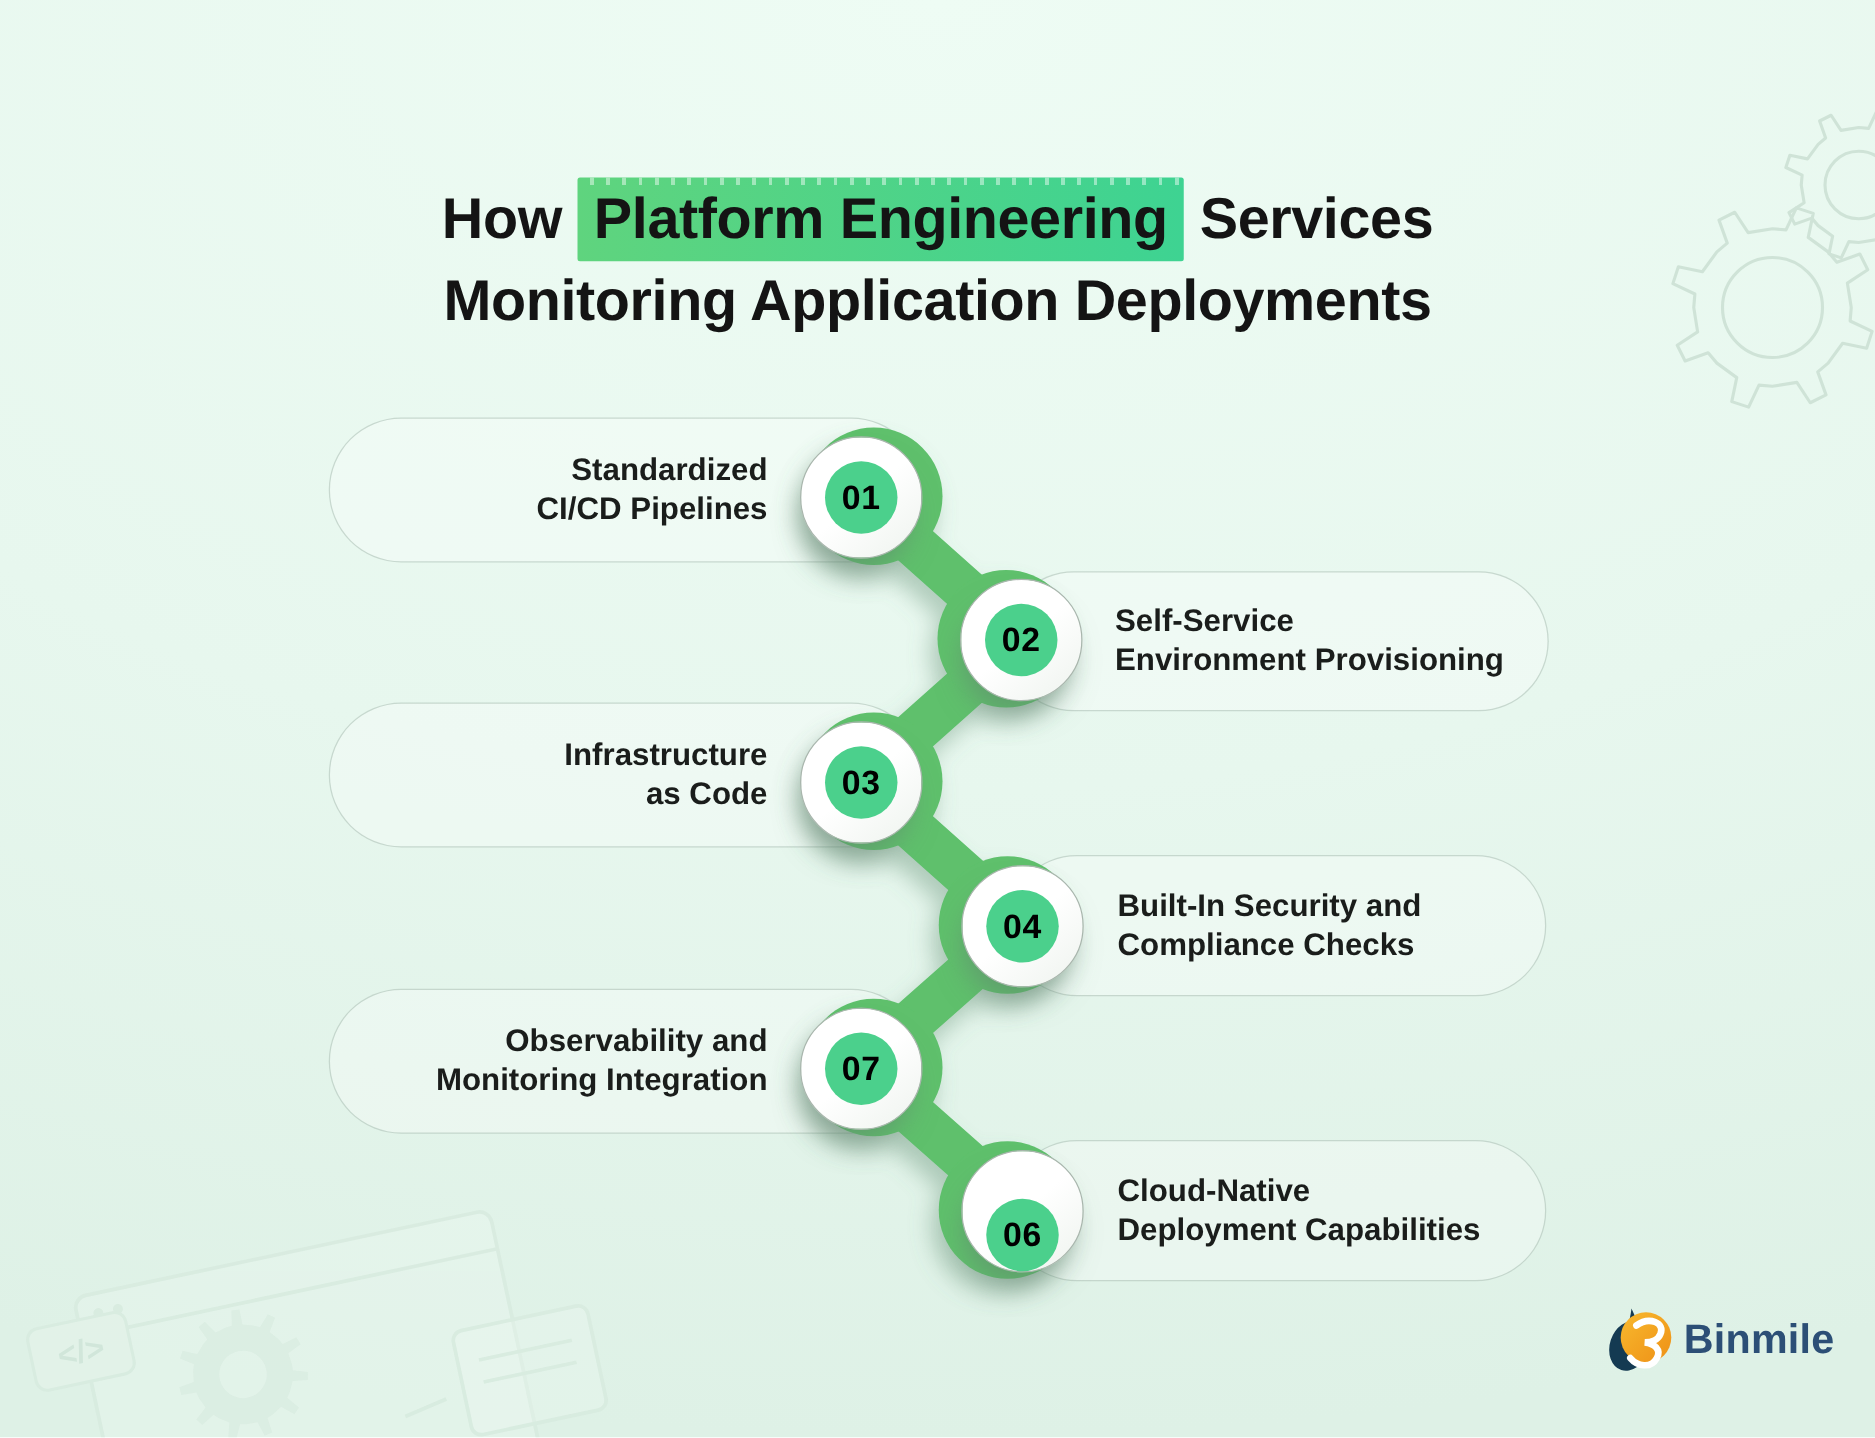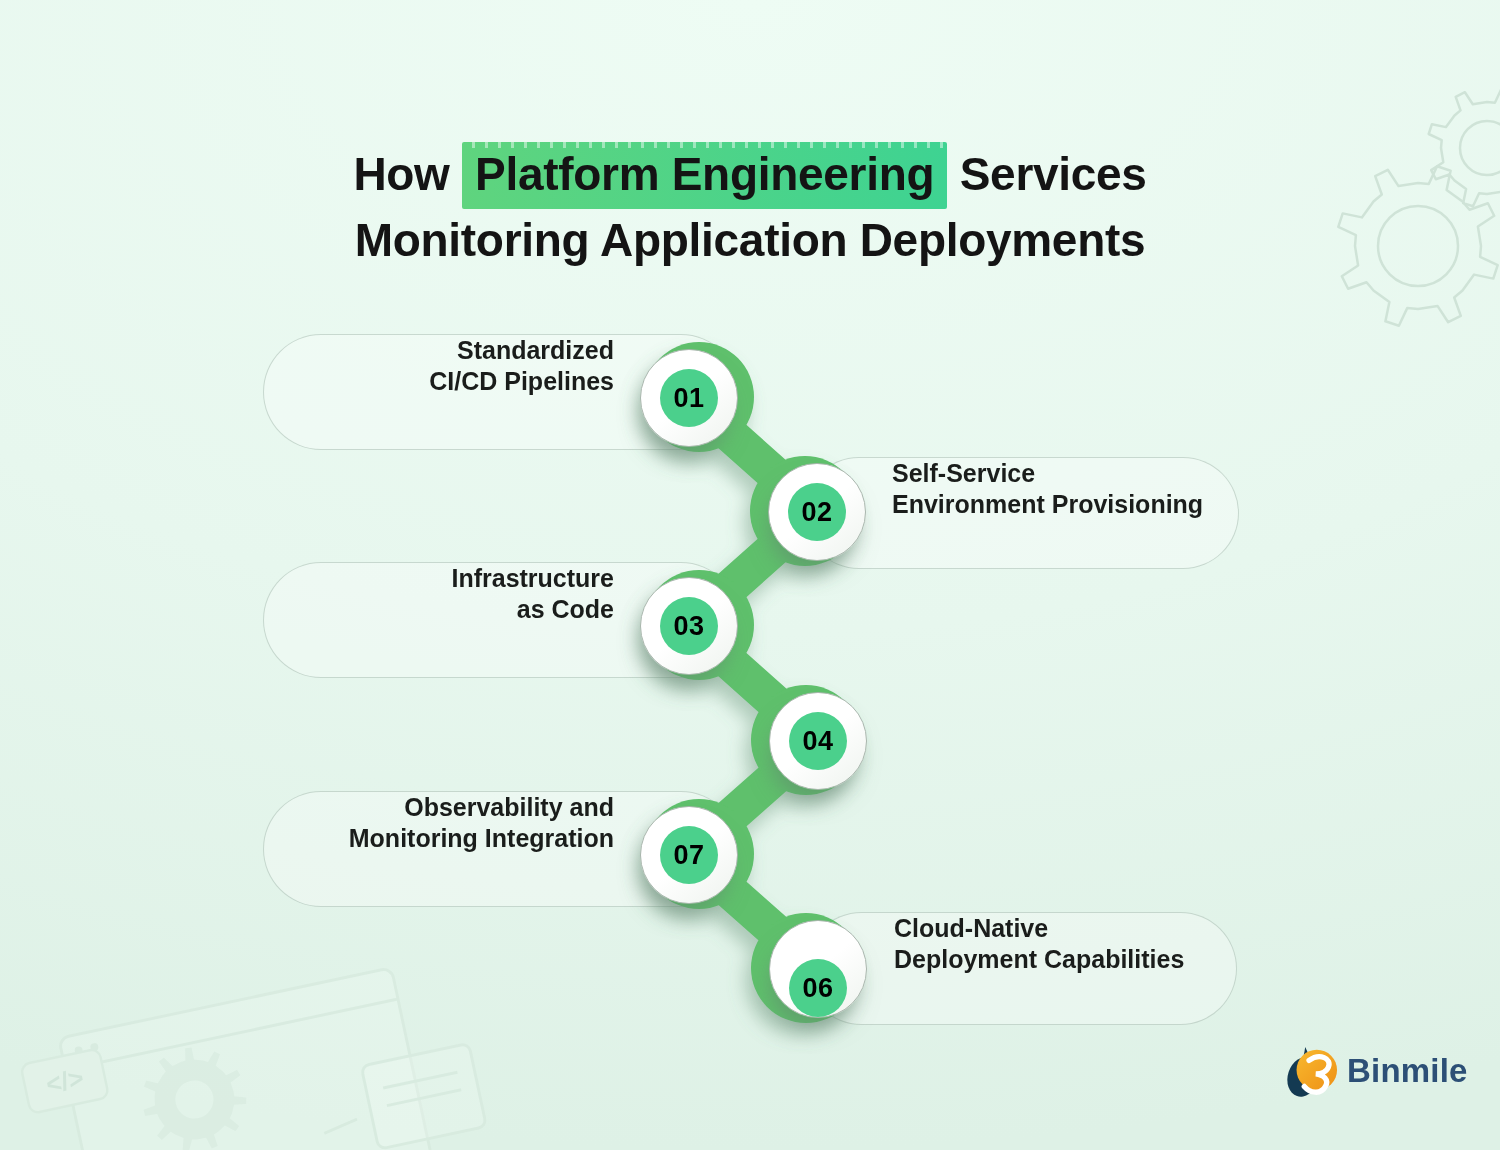--- a/index.html
+++ b/index.html
@@ -20,21 +20,21 @@
       linear-gradient(90deg,#5fd47e 0%,#3ed392 100%);
     background-size:100% 6px,100% 100%;
     background-position:top left,0 0;
     background-repeat:no-repeat,no-repeat;
   }
   
   .pill{
     position:absolute;z-index:1;border-radius:80px;
     border:1.5px solid rgba(151,176,161,0.45);
     background:rgba(255,255,255,0.30);
-    display:flex;align-items:flex-start;
+    display:flex;align-items:center;
   }
   .pill .txt{width:100%;font-size:25px;line-height:31px;font-weight:600;color:#1a1d1b;}
   .pill.left  .txt{text-align:right;padding-right:124px;padding-left:40px;}
   .pill.right .txt{text-align:left;padding-left:88px;padding-right:30px;}
   .s1{left:263px;top:334px;width:474px;height:114px;}
   .s2{left:803px;top:457px;width:434px;height:110px;}
   .s3{left:263px;top:562px;width:474px;height:114px;}
   .s4{left:805px;top:684px;width:430px;height:111px;}
   .s5{left:263px;top:791px;width:474px;height:114px;}
   .s6{left:805px;top:912px;width:430px;height:111px;}
@@ -106,20 +106,26 @@
       <div>Self-Service</div>
       <div>Environment Provisioning</div>
     </div>
   </div>
   <div class="pill left s3">
     <div class="txt">
       <div>Infrastructure</div>
       <div>as Code</div>
     </div>
   </div>
+  <div class="pill right s4">
+    <div class="txt">
+      <div>Built-In Security and</div>
+      <div>Compliance Checks</div>
+    </div>
+  </div>
   <div class="pill left s5">
     <div class="txt">
       <div>Observability and</div>
       <div>Monitoring Integration</div>
     </div>
   </div>
   <div class="pill right s6">
     <div class="txt">
       <div>Cloud-Native</div>
       <div>Deployment Capabilities</div>

